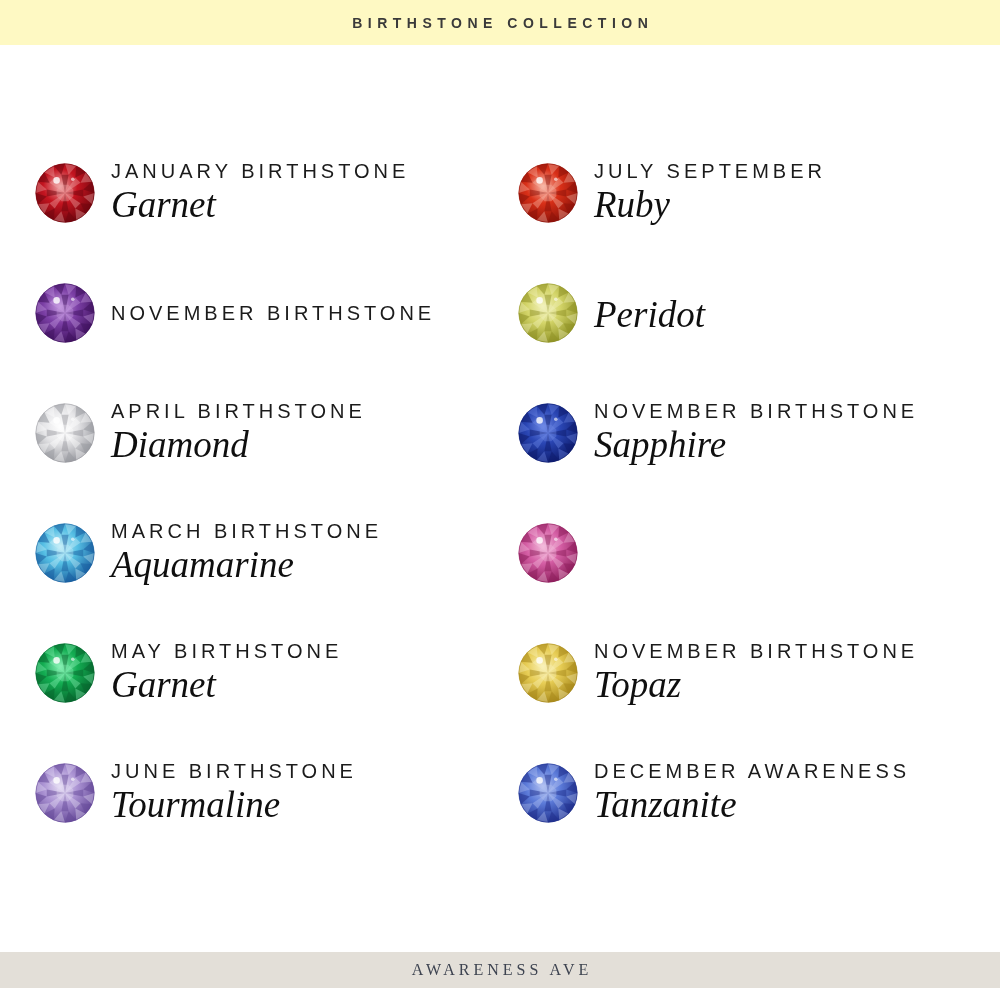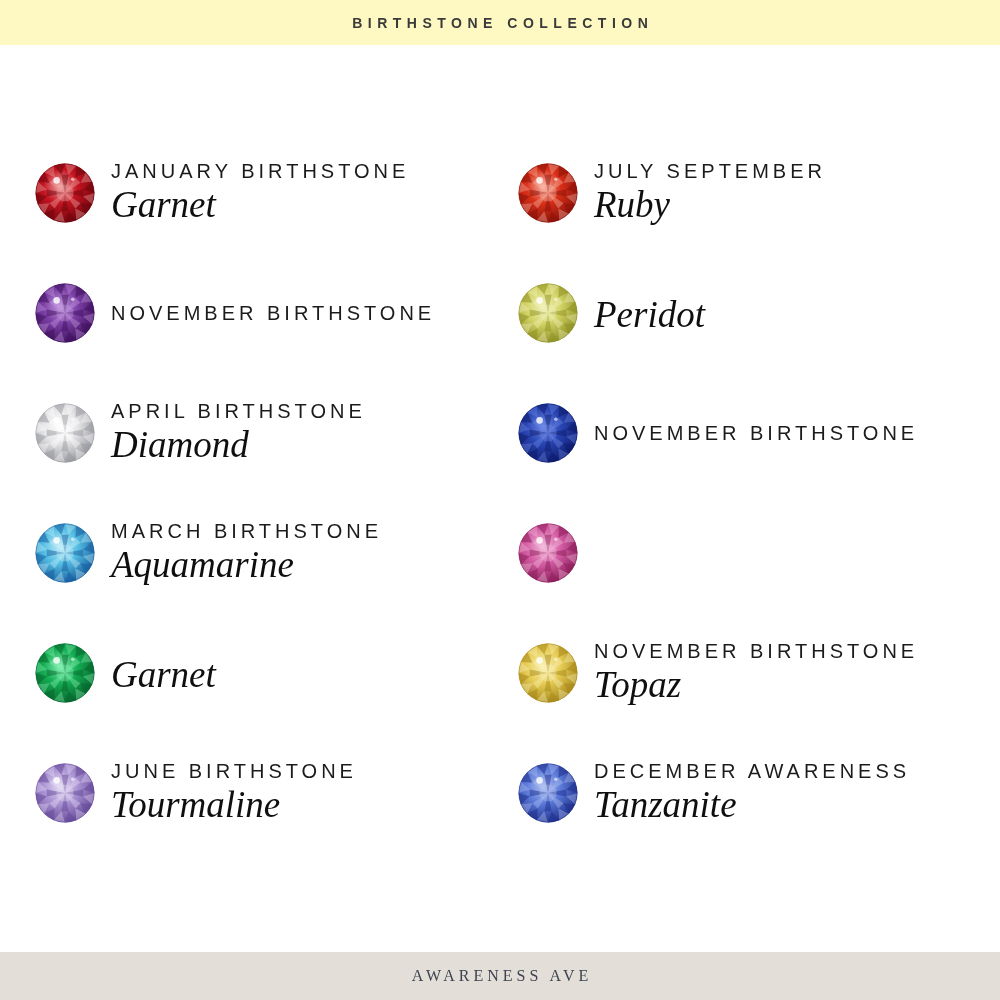--- a/index.html
+++ b/index.html
@@ -6,21 +6,21 @@
   body{
     width:1000px;height:1000px;position:relative;overflow:hidden;
     background:#ffffff;
     font-family:"Liberation Sans",sans-serif;
   }
   .banner{
     position:absolute;left:0;width:1000px;
     display:flex;align-items:center;justify-content:center;
   }
   .banner.top{top:0;height:45px;background:#fef9c3;justify-content:center;}
-  .banner.bottom{top:952px;height:48px;background:#e3dfd8;}
+  .banner.bottom{top:952px;height:36px;background:#e3dfd8;}
   .banner-title{
     font-family:"Liberation Sans",sans-serif;
     font-size:14px;font-weight:700;letter-spacing:5.5px;
     color:#3a3a3a;text-indent:5.5px;
   }
   .footer-brand{
     font-family:"Liberation Serif",serif;
     font-size:16px;font-weight:400;letter-spacing:4px;
     color:#3d4350;text-indent:4px;
   }
@@ -277,20 +277,21 @@
             <polygon points="50,50 32.8,75.8 24.2,67.2" fill="#86f0b4" opacity="0.4"></polygon>
             <polygon points="50,50 19.6,56.0 19.6,44.0" fill="#07662e" opacity="0.5"></polygon>
             <polygon points="50,50 24.2,32.8 32.8,24.2" fill="#86f0b4" opacity="0.4"></polygon>
             <polygon points="55.7,36.1 63.9,44.3 63.9,55.7 55.7,63.9 44.3,63.9 36.1,55.7 36.1,44.3 44.3,36.1" fill="#86f0b4" opacity="0.35"></polygon>
             <circle cx="36" cy="29" r="5.5" fill="#ffffff" opacity="0.8"></circle>
             <circle cx="63" cy="27" r="3" fill="#ffffff" opacity="0.6"></circle>
             <circle cx="50" cy="50" r="48.5" fill="none" stroke="#07662e" stroke-width="1.5" opacity="0.55"></circle>
           </svg>
         </span>
     <div class="stone-text">
+      <div class="month-label">MAY BIRTHSTONE</div>
       <div class="stone-name">Garnet</div>
     </div>
   </div>
 
   <div class="stone-row">
     <span class="gem">
           <svg viewBox="0 0 100 100" xmlns="http://www.w3.org/2000/svg">
             <defs>
               <radialGradient id="g5" cx="42%" cy="38%" r="65%">
                 <stop offset="0%" stop-color="#e6def4"></stop>
@@ -465,20 +466,21 @@
             <polygon points="50,50 19.6,56.0 19.6,44.0" fill="#0e1c6e" opacity="0.5"></polygon>
             <polygon points="50,50 24.2,32.8 32.8,24.2" fill="#6f8ae6" opacity="0.4"></polygon>
             <polygon points="55.7,36.1 63.9,44.3 63.9,55.7 55.7,63.9 44.3,63.9 36.1,55.7 36.1,44.3 44.3,36.1" fill="#6f8ae6" opacity="0.35"></polygon>
             <circle cx="36" cy="29" r="5.5" fill="#ffffff" opacity="0.8"></circle>
             <circle cx="63" cy="27" r="3" fill="#ffffff" opacity="0.6"></circle>
             <circle cx="50" cy="50" r="48.5" fill="none" stroke="#0e1c6e" stroke-width="1.5" opacity="0.55"></circle>
           </svg>
         </span>
     <div class="stone-text">
       <div class="month-label">NOVEMBER BIRTHSTONE</div>
+      <div class="stone-name">Sapphire</div>
     </div>
   </div>
 
   <div class="stone-row">
     <span class="gem">
           <svg viewBox="0 0 100 100" xmlns="http://www.w3.org/2000/svg">
             <defs>
               <radialGradient id="g9" cx="42%" cy="38%" r="65%">
                 <stop offset="0%" stop-color="#f3bcdc"></stop>
                 <stop offset="45%" stop-color="#d55fa5"></stop>

